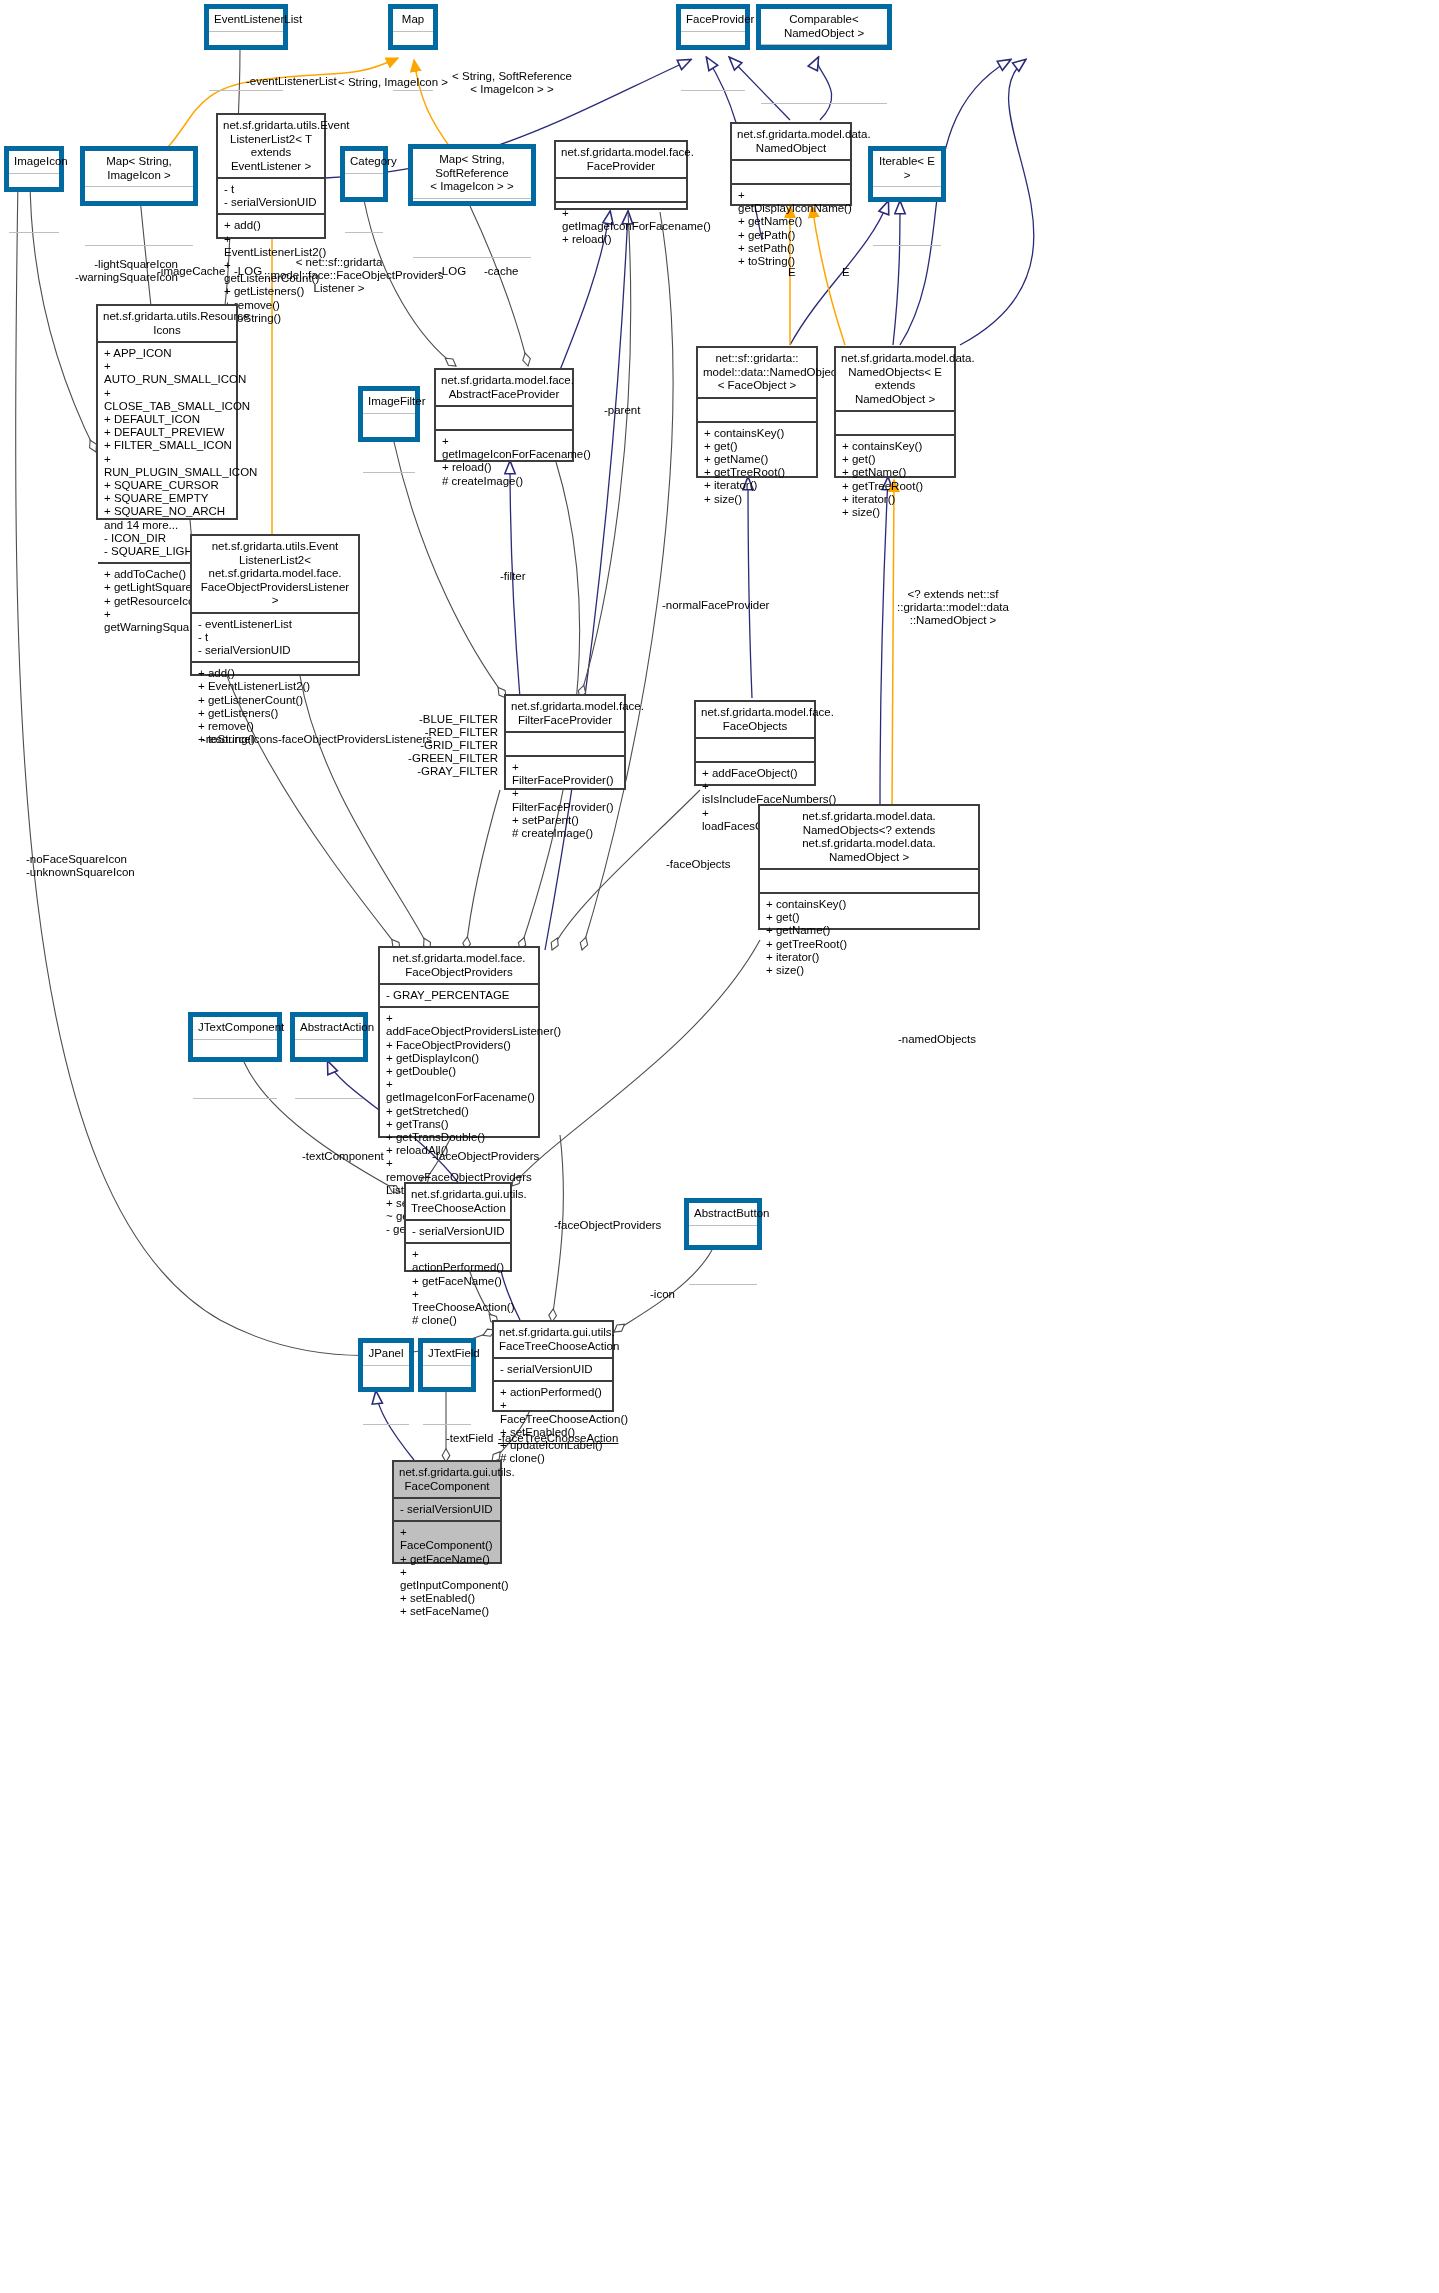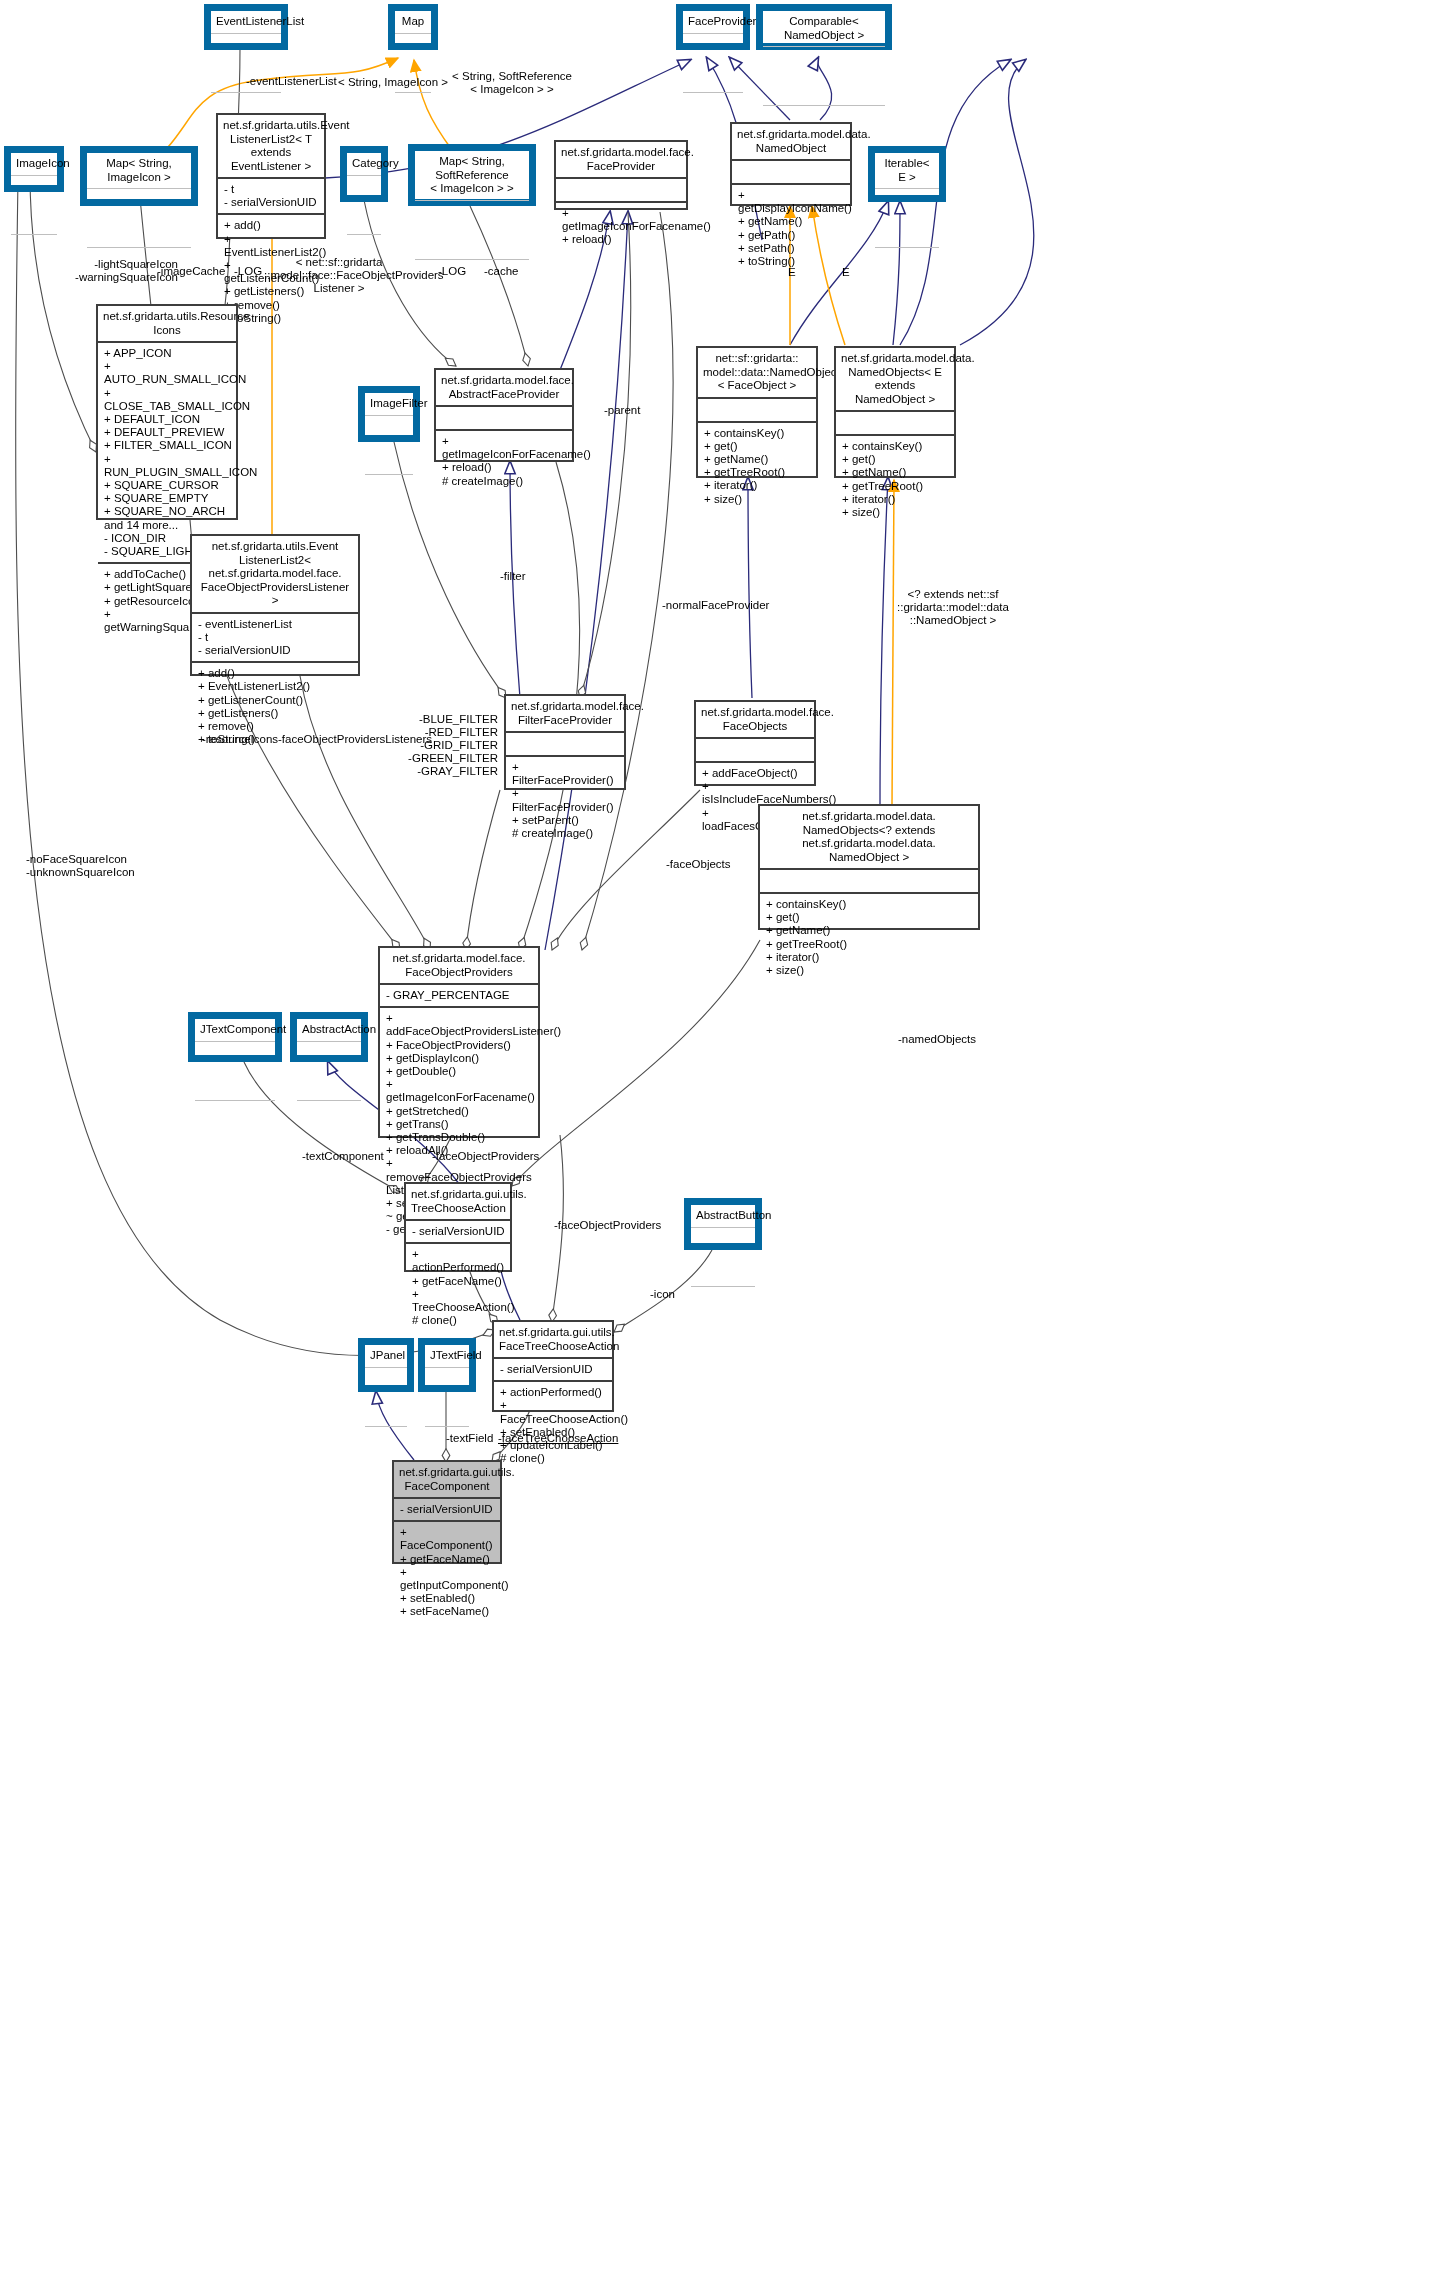--- a/index.html
+++ b/index.html
@@ -27,21 +27,21 @@
   }
   .node {
     position: absolute;
     box-sizing: border-box;
     background: #ffffff;
     display: flex;
     flex-direction: column;
   }
   
   .node.lib {
-    border: 7px solid #0369a1;
+    border: 5px solid #0369a1;
     gap: 36px;
   }
   .node.lib .title {
     border-bottom: 1px solid #bfbfbf;
   }
   .node.lib .attrs {
     border-bottom: 1px solid #bfbfbf;
   }
   
   .node.own {

